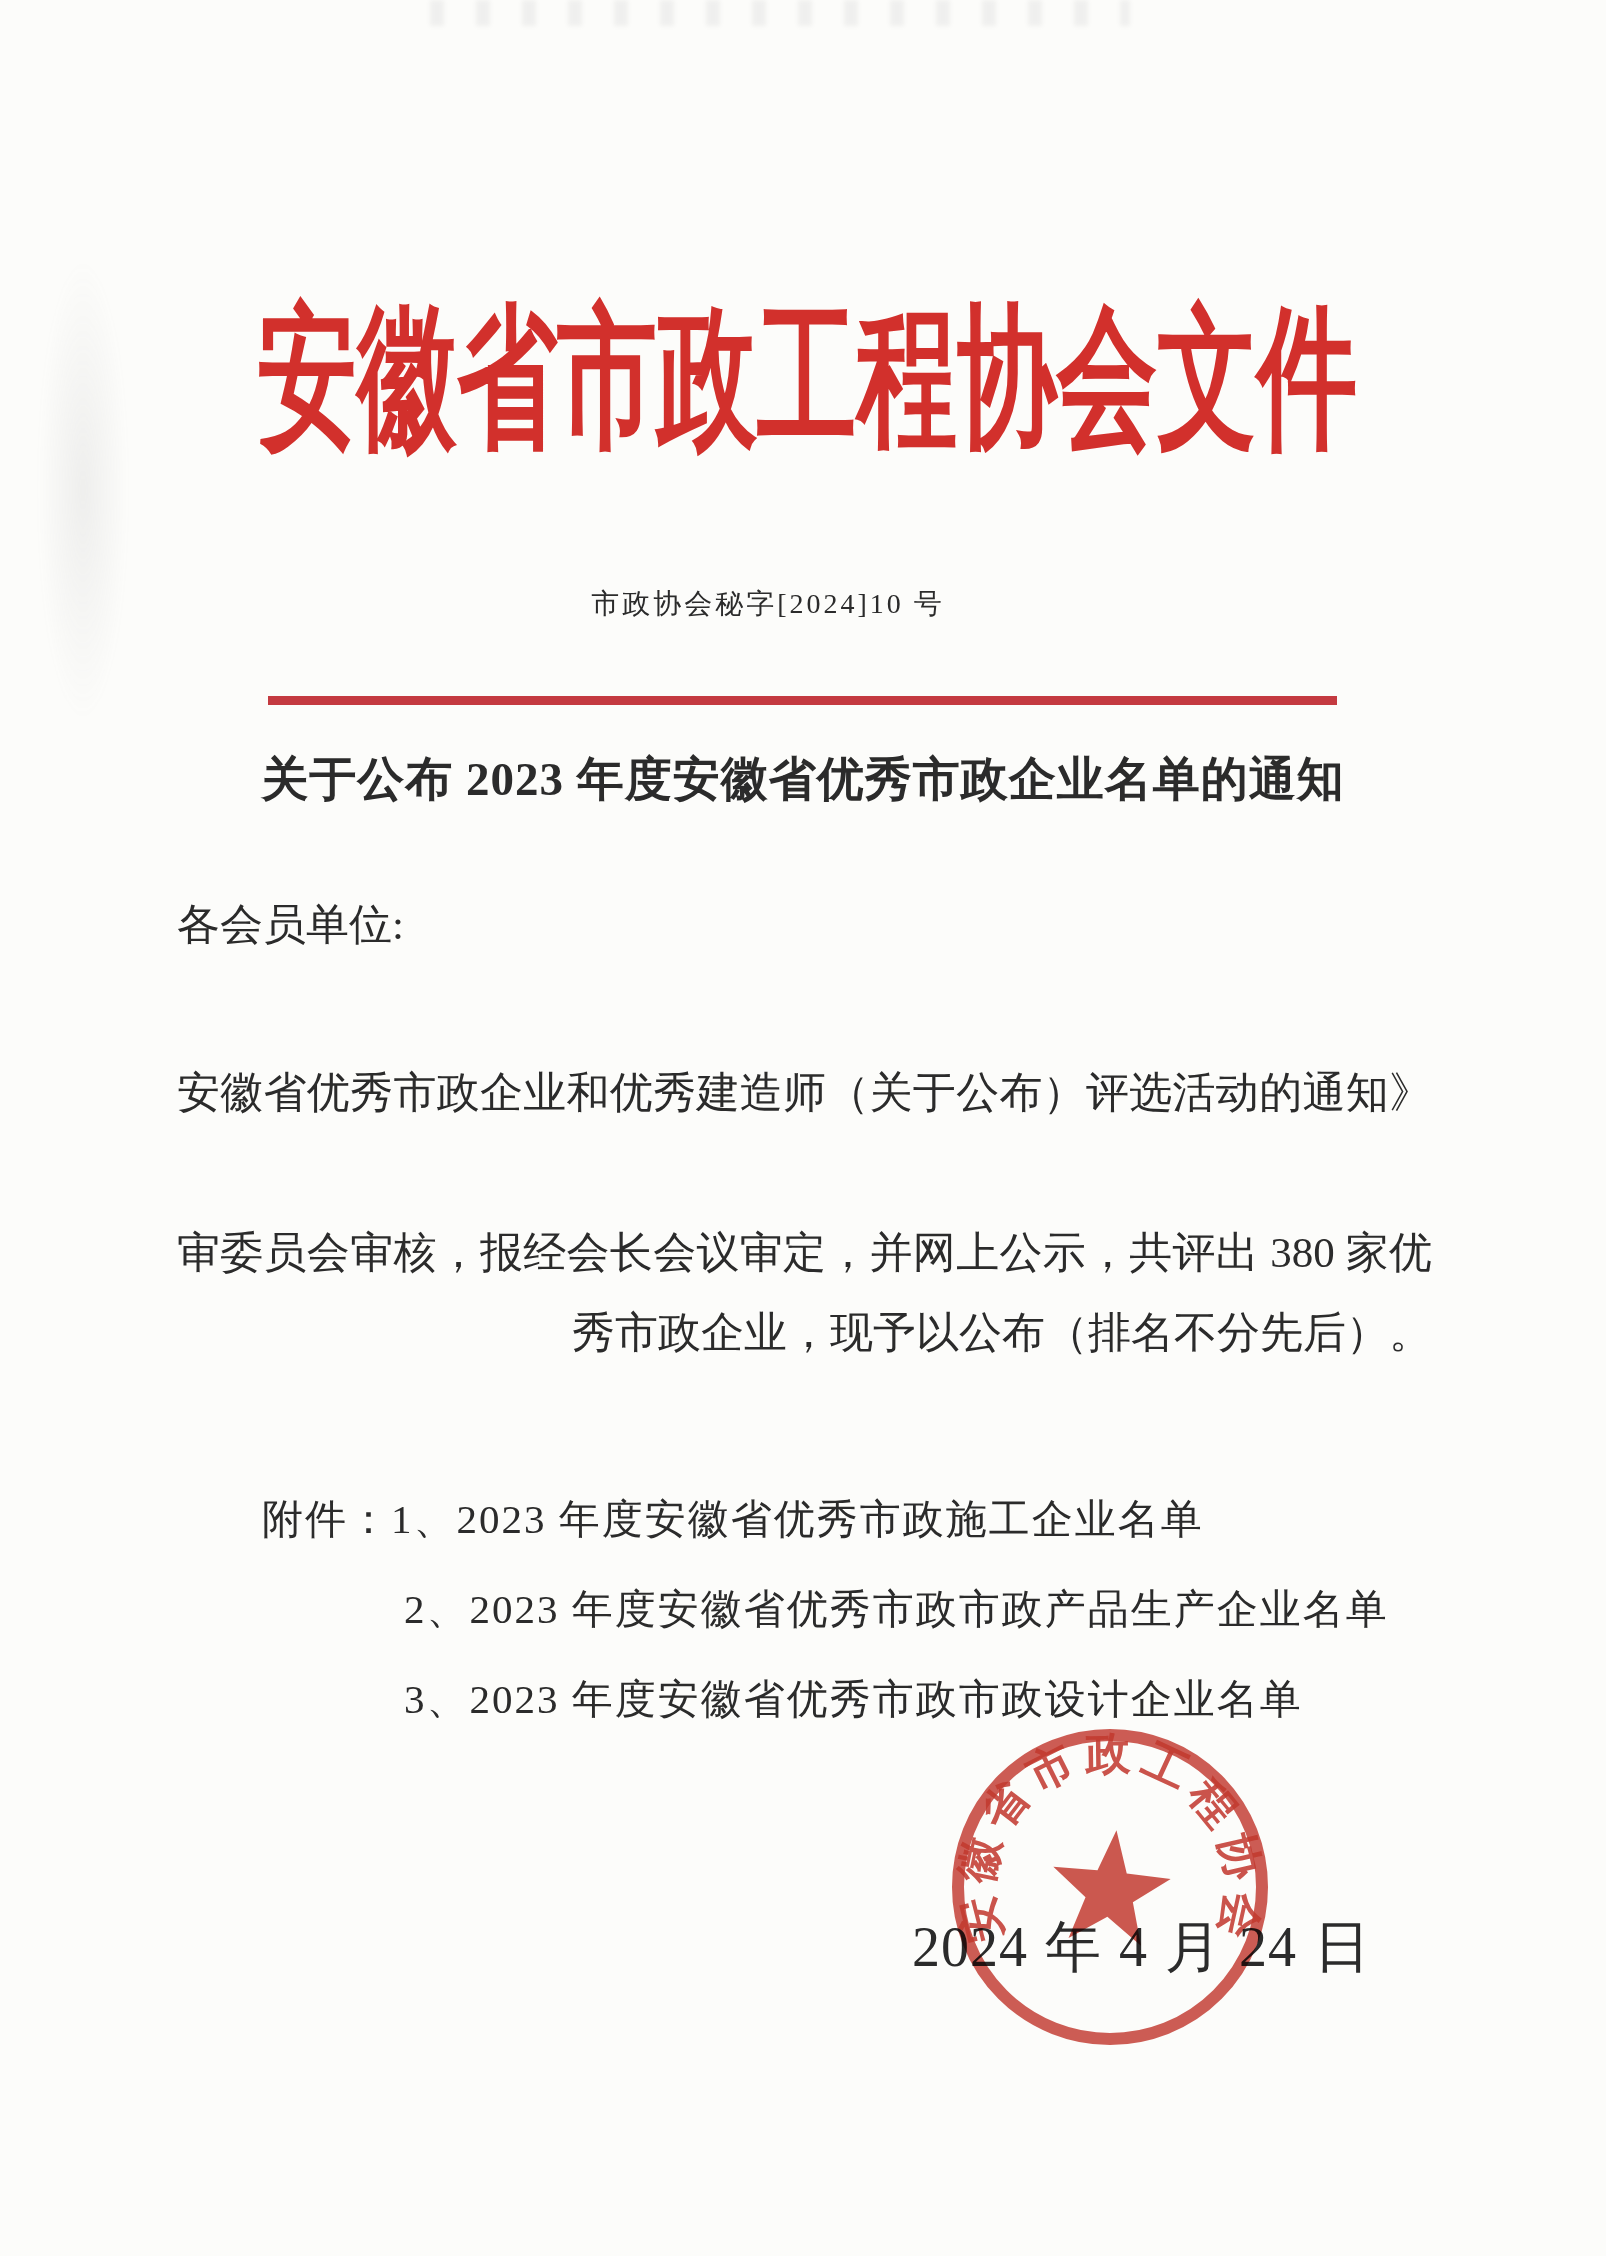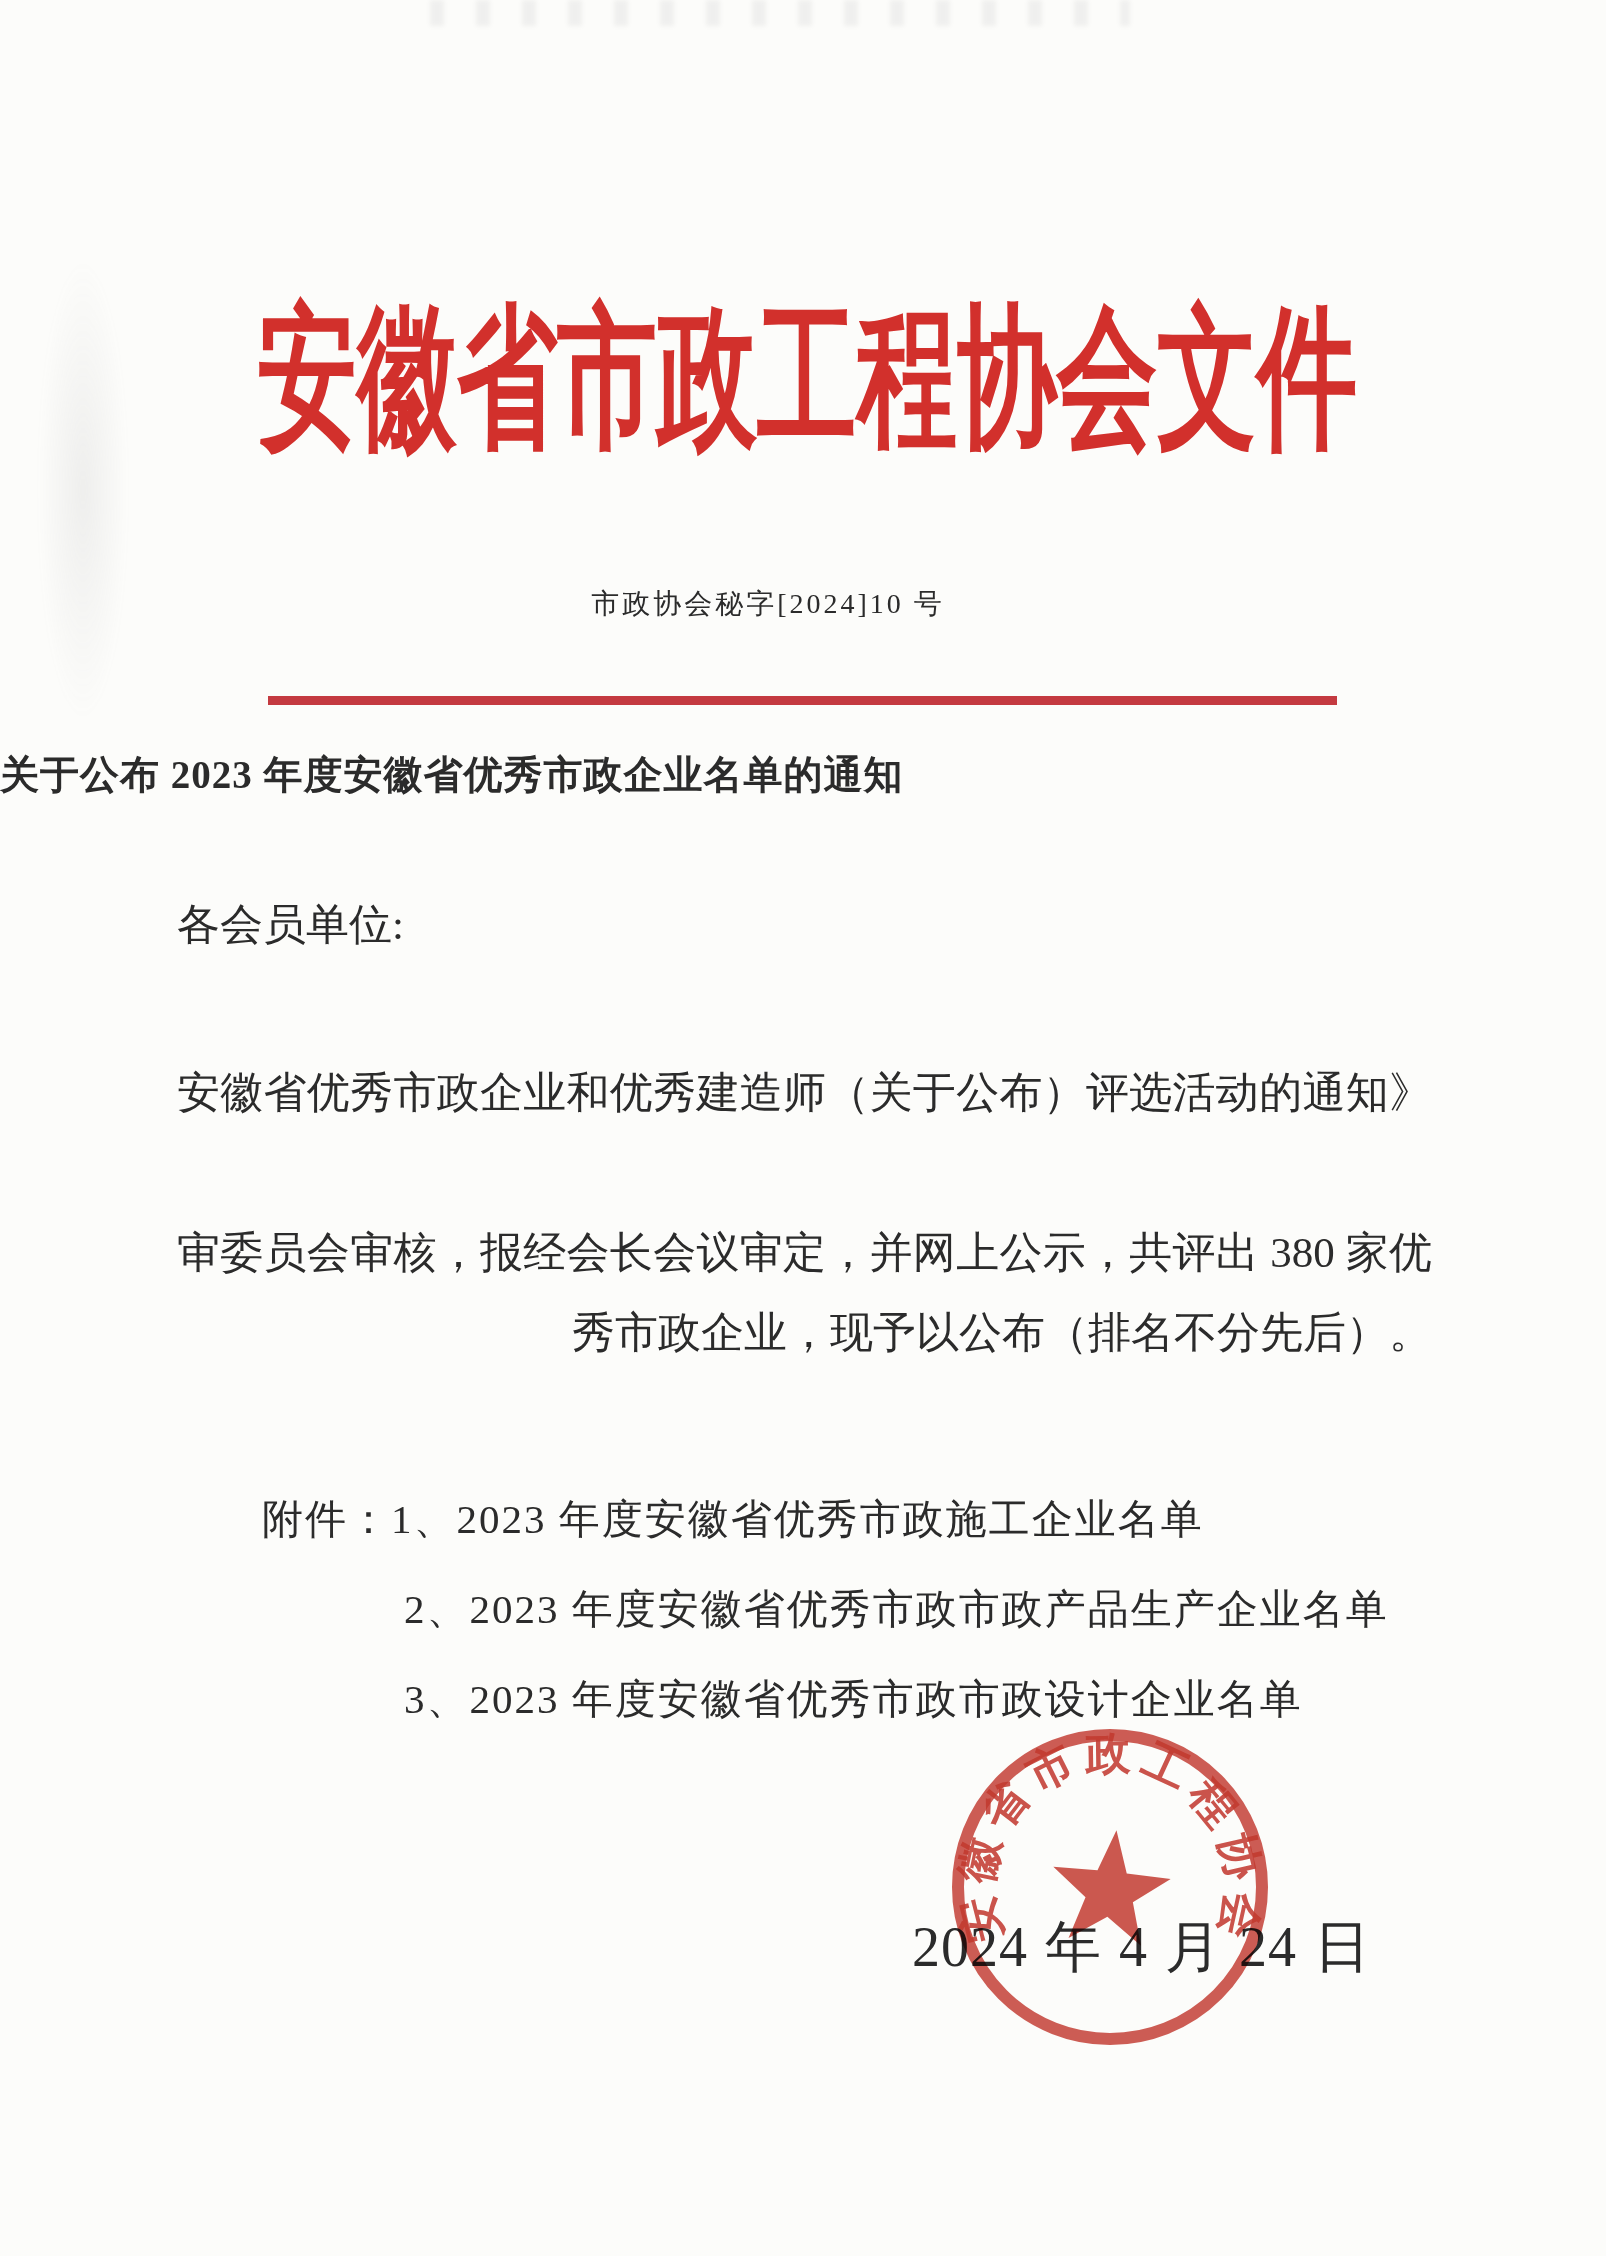--- a/index.html
+++ b/index.html
@@ -33,21 +33,21 @@
   .doc-number{
     position:absolute;left:0;top:585px;width:1536px;
     text-align:center;font-size:28px;letter-spacing:3px;
   }
   .red-rule{
     position:absolute;left:268px;top:696px;width:1069px;height:9px;
     background:#c43a40;
   }
   .notice-title{
     position:absolute;left:0;top:748px;width:1606px;
-    text-align:left;font-size:39px;font-weight:700;letter-spacing:1px;
+    text-align:center;font-size:47px;font-weight:700;letter-spacing:1px;
   }
   .salutation{
     position:absolute;left:177px;top:895px;
     font-size:43px;line-height:60px;
   }
   .body-line{
     position:absolute;left:177px;width:1255px;
     font-size:43px;line-height:64px;white-space:nowrap;
   }
   .body-line.justified{

